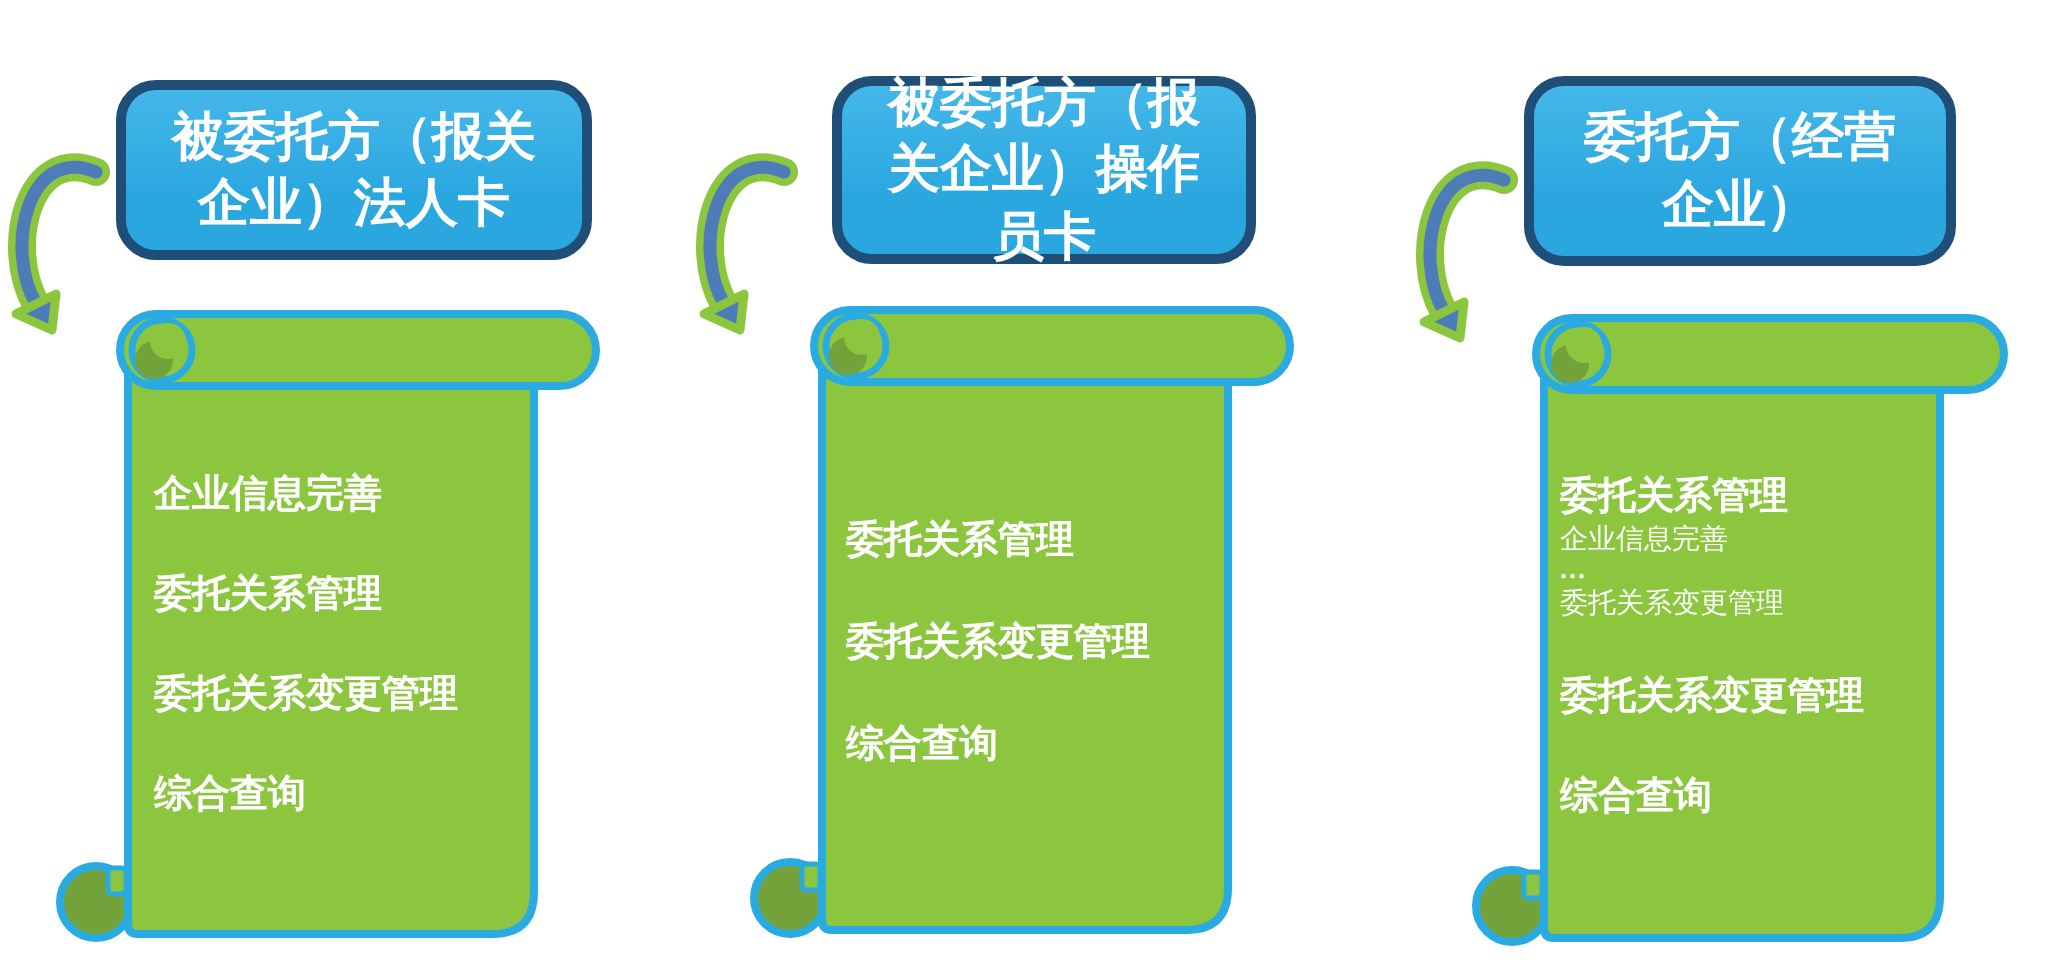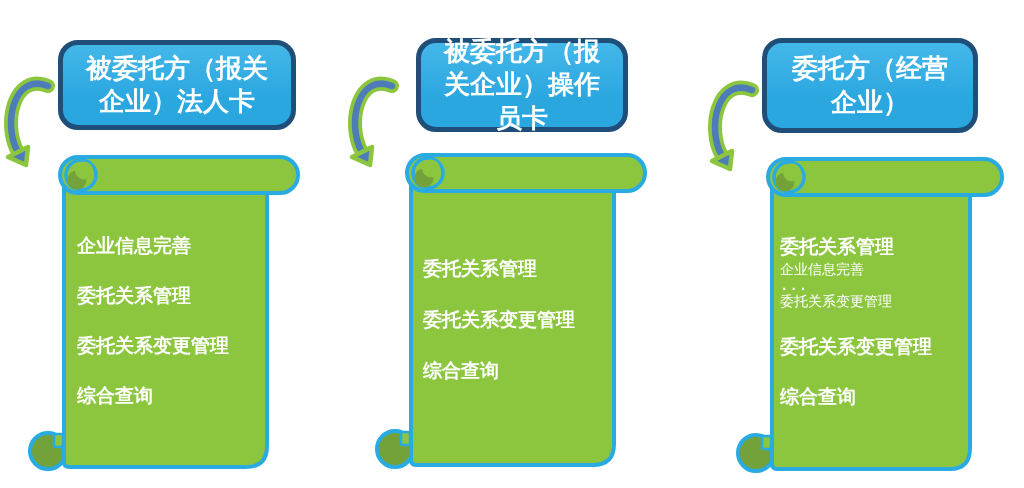--- a/index.html
+++ b/index.html
@@ -42,21 +42,21 @@
   .sc-roll  { fill:var(--scroll-fill,#8CC63F); stroke:var(--scroll-border,#29ABE2); stroke-width:4; }
   .sc-ring  { fill:var(--scroll-fill,#8CC63F); stroke:var(--scroll-border,#29ABE2); stroke-width:3.5; }
   .sc-dark  { fill:var(--scroll-curl,#73A23A); }
   .sc-cover { fill:var(--scroll-fill,#8CC63F); }
   .sc-bottom{ fill:var(--scroll-curl,#73A23A); stroke:var(--scroll-border,#29ABE2); stroke-width:4; }
   .sc-notch { fill:var(--scroll-fill,#8CC63F); stroke:var(--scroll-border,#29ABE2); stroke-width:2.5; }
 
   
   .item {
     position:absolute; color:var(--text,#ffffff);
-    font-weight:bold; font-size:19px; line-height:23px; white-space:nowrap;font-family:Liberation Mono, monospace;
+    font-weight:bold; font-size:19px; line-height:23px; white-space:nowrap;
   }
   .item.small { font-size:14px; line-height:17px; font-weight:normal; }
   .item.dots  { font-size:14px; line-height:14px; font-weight:bold; letter-spacing:1px; }
 
   .i-c1 { left:77px; }
   .i-c1.r1 { top:236px; } .i-c1.r2 { top:286px; } .i-c1.r3 { top:336px; } .i-c1.r4 { top:386px; }
   .i-c2 { left:423px; }
   .i-c2.r1 { top:259px; } .i-c2.r2 { top:310px; } .i-c2.r3 { top:361px; }
   .i-c3 { left:780px; }
   .i-c3.r1 { top:237px; } .i-c3.s1 { top:262px; } .i-c3.s2 { top:279px; } .i-c3.s3 { top:294px; }

